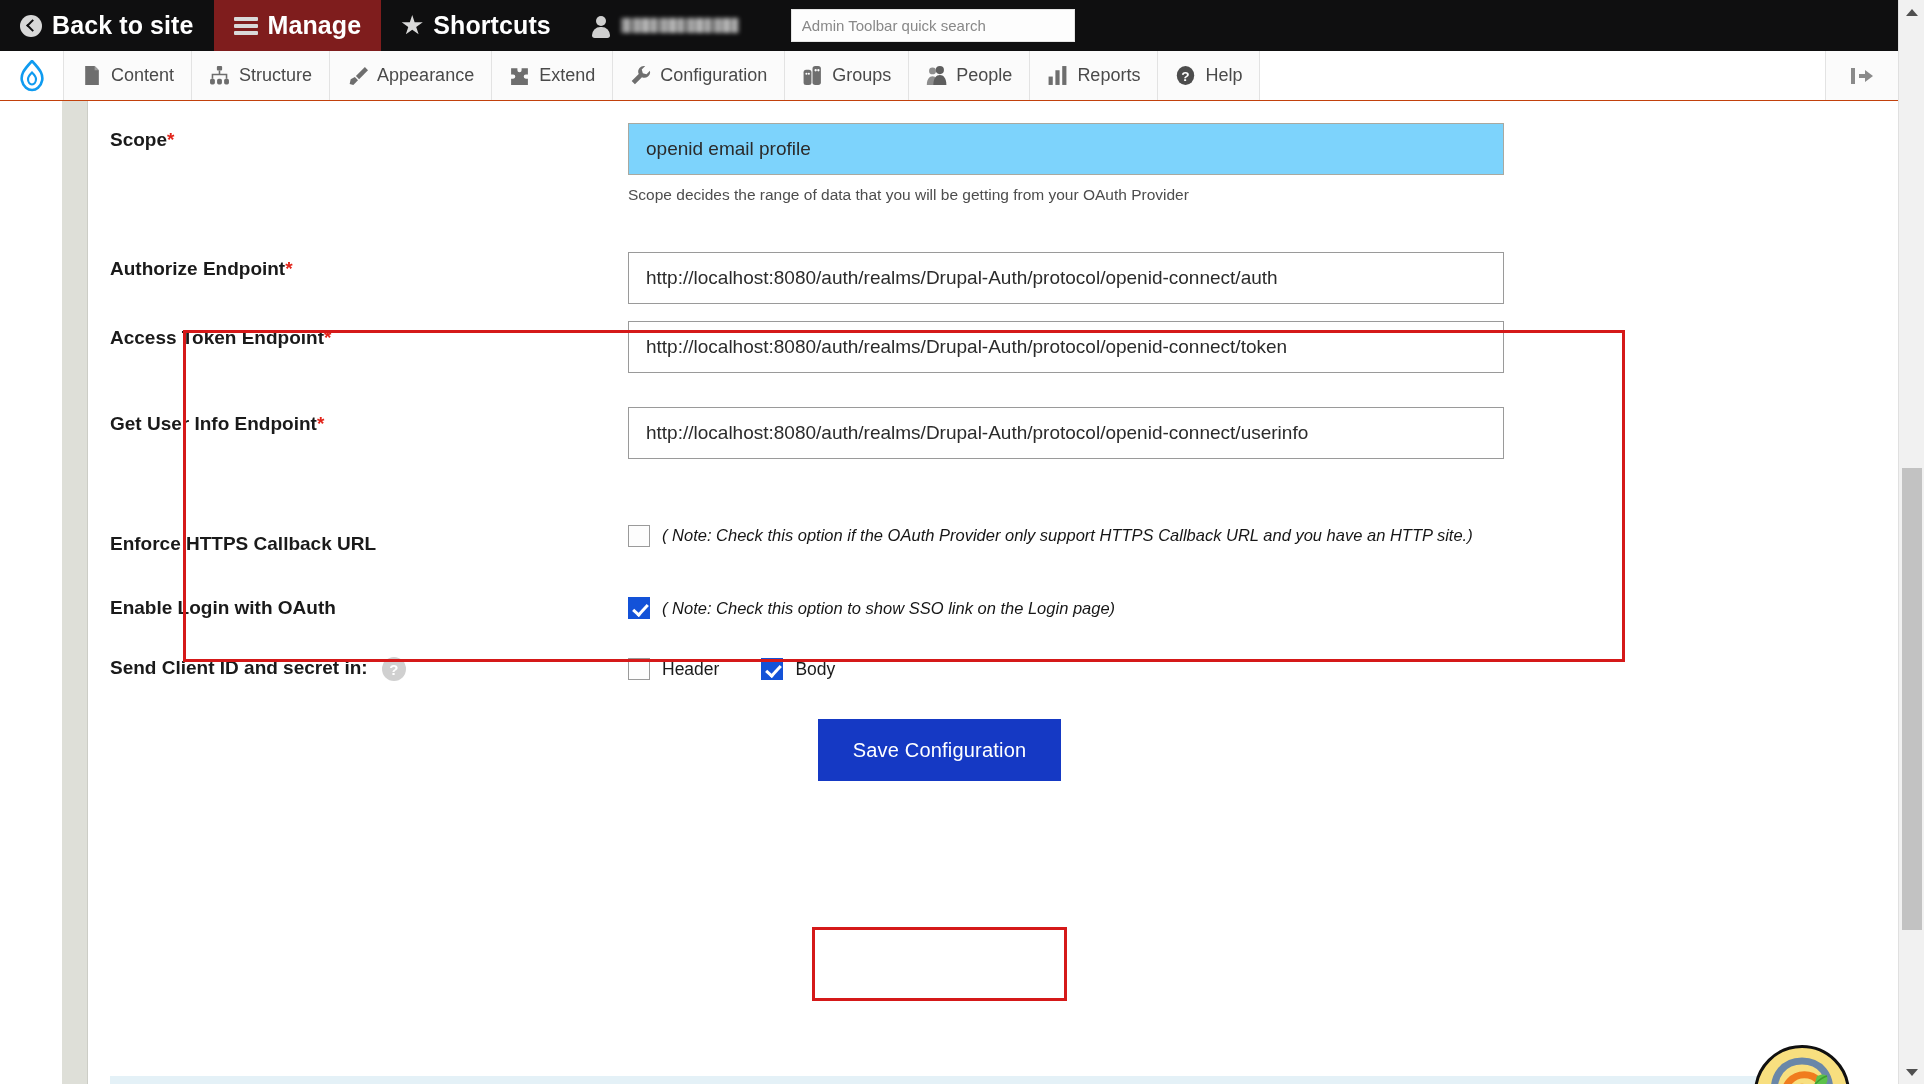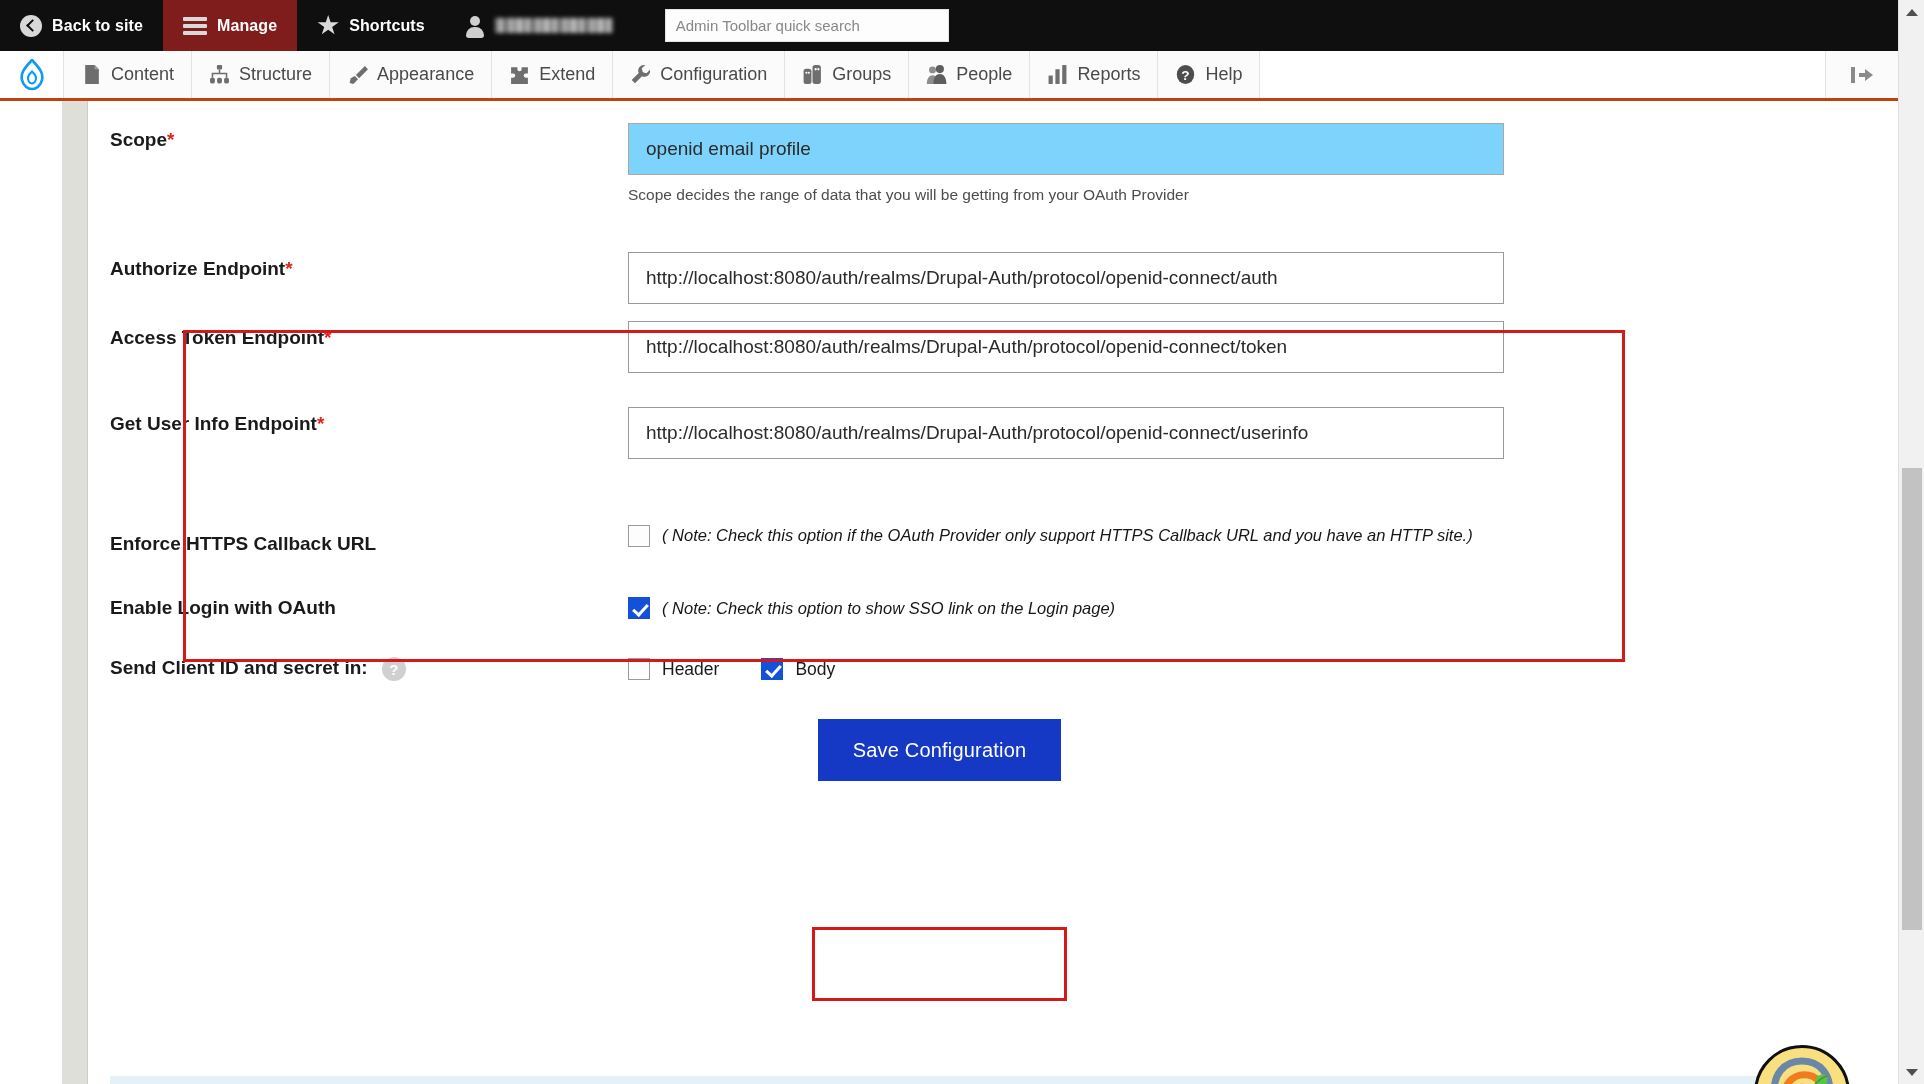--- a/index.html
+++ b/index.html
@@ -28,21 +28,21 @@
     background: #0f0f10;
     display: flex;
     align-items: stretch;
   }
   .admin-item {
     display: flex;
     align-items: center;
     gap: 10px;
     padding: 0 20px;
     color: #ffffff;
-    font-size: 16px;
+    font-size: 25px;
     font-weight: bold;
     letter-spacing: .1px;
     white-space: nowrap;
     cursor: pointer;
   }
   .admin-item.active { background: #7f1d1d; }
   .admin-item .lbl { line-height: 1; }
 
   .ico-back {
     width: 22px; height: 22px; border-radius: 50%;
@@ -102,21 +102,21 @@
   }
   .toolbar-search::placeholder { color: #888888; }
 
   
   .menu-bar {
     position: absolute;
     top: 51px; left: 0;
     width: 1898px;
     height: 50px;
     background: #fcfcfc;
-    border-bottom: 3px solid #c2410c;
+    border-bottom: 1px solid #c2410c;
     display: flex;
     align-items: stretch;
   }
   .menu-logo {
     width: 64px;
     display: flex; align-items: center; justify-content: center;
     border-right: 1px solid #e3e3e3;
     background: #fff;
   }
   .menu-item {

